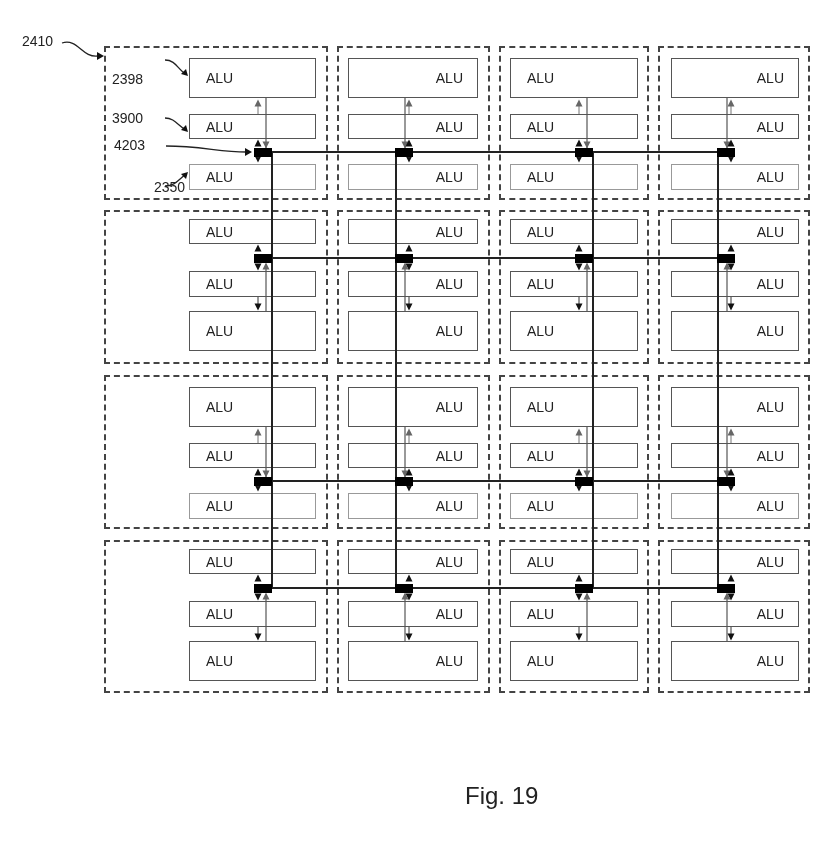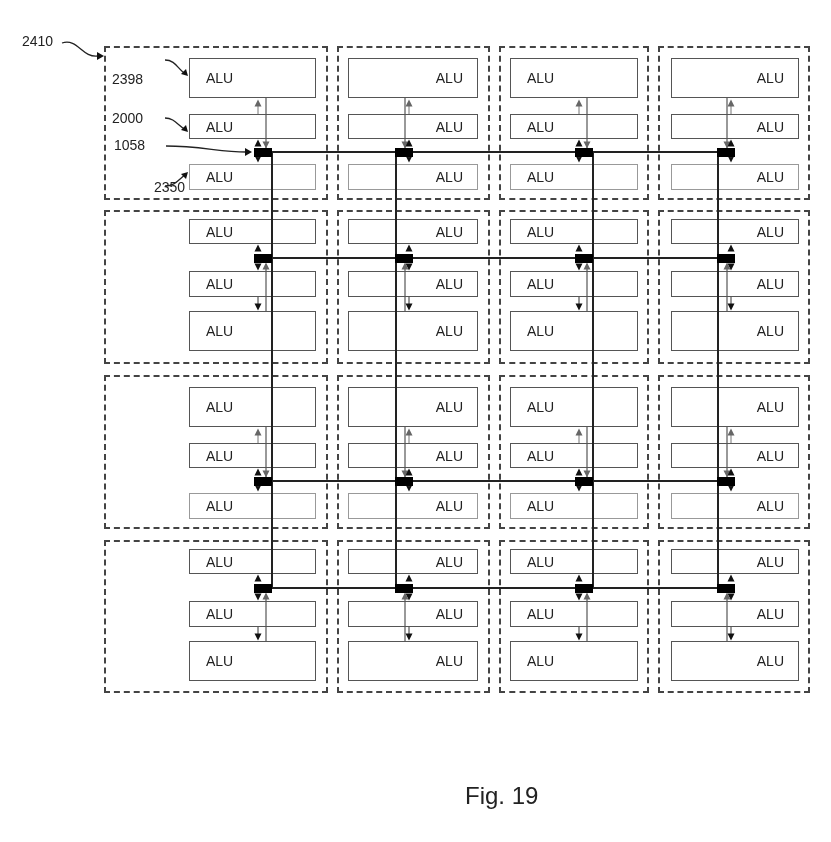--- a/index.html
+++ b/index.html
@@ -317,18 +317,18 @@
       <path d="M165,118 C175,118 178,126 186,130" fill="none" stroke="#222" stroke-width="1.3"></path>
       <polygon points="181,130 186,125 188,132" fill="#111"></polygon>
       <path d="M166,146 C200,146 220,152 246,152" fill="none" stroke="#222" stroke-width="1.3"></path>
       <polygon points="245,148 245,156 252,152" fill="#111"></polygon>
       <path d="M165,186 C175,186 178,180 186,174" fill="none" stroke="#222" stroke-width="1.3"></path>
       <polygon points="181,174 186,179 188,172" fill="#111"></polygon>
     </svg>
 
   <span class="ref" style="left:22px; top:33px;">2410</span>
   <span class="ref" style="left:112px; top:50px;margin-top:21px;">2398</span>
-  <span class="ref" style="left:112px; top:110px;">2000</span>
-  <span class="ref" style="left:114px; top:137px;">1058</span>
+  <span class="ref" style="left:112px; top:110px;">3900</span>
+  <span class="ref" style="left:114px; top:137px;">4203</span>
   <span class="ref" style="left:112px; top:179px;margin-left:42px;">2350</span>
 
   <span class="caption">Fig. 19</span>
 </div>
 
 </body></html>

